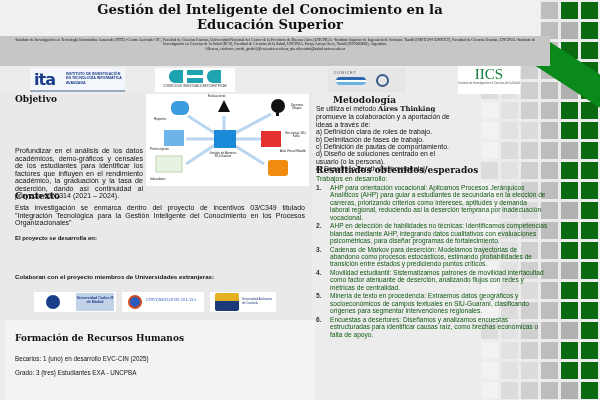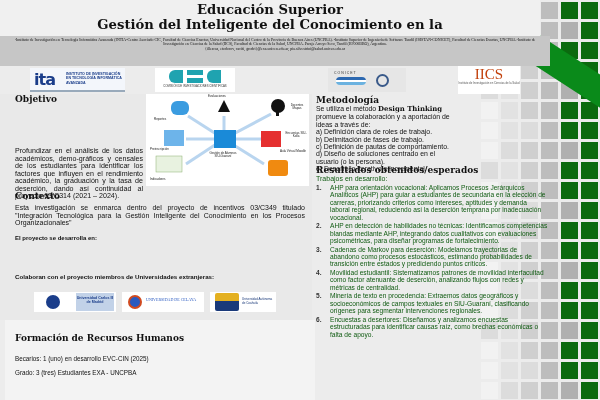--- a/index.html
+++ b/index.html
@@ -56,21 +56,21 @@
   .logo-ita .txt { position: absolute; left: 36px; top: 4px; font-size: 3.6px; line-height: 4.3px; color: #1a3d8a; font-weight: bold; }
   .logo-cic { left: 155px; top: 68px; width: 80px; height: 24px; background: #fff; }
   .logo-cic .bars { position: absolute; left: 14px; top: 2px; width: 52px; height: 13px; }
   .logo-cic .bars i { position: absolute; background: #1fa3b0; display:block; }
   .logo-cic .txt { position: absolute; left: 0; width: 80px; top: 16px; font-size: 2.8px; text-align: center; color: #333; }
   .logo-conicet { left: 328px; top: 68px; width: 78px; height: 24px; background: #e6e6e6; }
   .logo-conicet .txt { position: absolute; left: 6px; top: 3px; font-size: 3.5px; color: #333; letter-spacing: 1px; }
   .logo-conicet .wave { position: absolute; left: 8px; top: 9px; width: 30px; height: 8px; border-radius: 4px; background: linear-gradient(180deg, #2c68b0 0 40%, #fff 40% 60%, #6bb2e0 60%); }
   .logo-conicet .seal { position: absolute; left: 48px; top: 6px; width: 13px; height: 13px; border-radius: 50%; border: 2px solid #3a5a8a; }
   .logo-iics { left: 458px; top: 66px; width: 62px; height: 28px; background: #fff; text-align: center; }
-  .logo-iics .big { font-family: "Liberation Serif", serif; font-size: 15px; color: #c2410c; line-height: 16px; }
+  .logo-iics .big { font-family: "Liberation Serif", serif; font-size: 15px; color: #15803d; line-height: 16px; }
   .logo-iics .small { font-size: 2.8px; color: #555; line-height: 3.2px; }
 
   
   .left-col { position: absolute; left: 0; top: 94px; width: 312px; height: 306px; z-index: 2; }
   h2.sec {
     font-family: "DejaVu Serif", "Liberation Serif", serif; font-weight: bold;
     font-size: 9px; line-height: 11px; color: #111;
   }
   .obj-title { position: absolute; left: 15px; top: 0px; }
   .obj-text {
@@ -103,21 +103,21 @@
   .uni-coah { left: 176px; width: 66px; }
   .uni-coah .emb { position: absolute; left: 5px; top: 1px; width: 24px; height: 18px; background: linear-gradient(180deg, #e4b020 0 45%, #1a3a7a 45%); border-radius: 2px; }
   .uni-coah .txt { position: absolute; left: 32px; top: 6px; font-size: 3px; line-height: 3.6px; color: #1a3a7a; }
   .rrhh-panel { position: absolute; left: 5px; top: 226px; width: 310px; height: 80px; background: #f3f3f3; }
   .rrhh-title { position: absolute; left: 10px; top: 13px; font-size: 8.5px; }
   .rrhh-line { position: absolute; left: 10px; font-size: 6.3px; color: #111; }
   .bg-top { position: absolute; left: 0; top: 94px; width: 312px; height: 226px; background: #e9e9e9; z-index: 1; }
 
   
   .right-col { position: absolute; left: 316px; top: 94px; width: 230px; height: 306px; z-index: 2; }
-  .met-title { position: absolute; left: 0; top: 1px; }
+  .met-title { position: absolute; left: 17px; top: 1px; }
   .met-line { font-size: 6.9px; line-height: 7.4px; color: #111; white-space: nowrap; }
   .met-block { position: absolute; left: 0; top: 11px; width: 230px; }
   .met-intro b { font-family: "DejaVu Serif", "Liberation Serif", serif; font-weight: bold; }
   .res-title { position: absolute; left: 0; top: 71px; font-size: 9.4px; color: #0e5a10; }
   .res-sub { position: absolute; left: 0; top: 81px; font-size: 7px; color: #0e5a10; }
   .res-list { position: absolute; left: 0; top: 90px; width: 232px; list-style: none; }
   .res-list li { position: relative; padding-left: 14px; font-size: 6.6px; line-height: 7.4px; color: #0e5a10; margin-bottom: 1.2px; text-align: left; }
   .res-list li .num { position: absolute; left: 0; top: 0; color: #333; font-weight: bold; }
 </style>
 </head>
@@ -242,22 +242,22 @@
     <span style="background: rgb(220, 220, 220);"></span>
     <span style="background: rgb(207, 207, 207);"></span>
     <span style="background: rgb(189, 189, 189);"></span>
     <span style="background: rgb(176, 176, 176);"></span>
     <span style="background: rgb(11, 106, 15);"></span>
   </div>
 <div class="green-band"></div>
 
 <div class="title-area">
   <div class="title">
+    <div>Gestión del Inteligente del Conocimiento en la</div>
     <div>Educación Superior</div>
-    <div>Gestión del Inteligente del Conocimiento en la</div>
   </div>
 </div>
 <div class="authors-area">
   <div class="affil">¹Instituto de Investigación en Tecnología Informática Avanzada (INTIA-Centro Asociado CIC, Facultad de Ciencias Exactas, Universidad Nacional del Centro de la Provincia de Buenos Aires (UNCPBA). ²Instituto Superior de Ingeniería de Software Tandil (ISISTAN-CONICET), Facultad de Ciencias Exactas, UNCPBA.³Instituto de Investigación en Ciencias de la Salud (IICS), Facultad de Ciencias de la Salud, UNCPBA. Paraje Arroyo Seco, Tandil (B7000BBO), Argentina.</div>
   <div class="affil">{illescas, etodorov, caciti, grodri}@exa.unicen.edu.ar, pia.silvestrini@salud.unicen.edu.ar</div>
 </div>
 
 <div class="logo logo-ita">
   <div class="mark">ita</div>
   <div class="txt">INSTITUTO DE INVESTIGACIÓN EN TECNOLOGÍA INFORMÁTICA AVANZADA</div>
@@ -342,21 +342,21 @@
   <div class="rrhh-panel">
     <h2 class="sec rrhh-title">Formación de Recursos Humanos</h2>
     <div class="rrhh-line" style="top:35px;">Becarios: 1 (uno) en desarrollo EVC-CIN (2025)</div>
     <div class="rrhh-line" style="top:49px;">Grado: 3 (tres) Estudiantes EXA - UNCPBA</div>
   </div>
 </div>
 
 <div class="right-col">
   <h2 class="sec met-title">Metodología</h2>
   <div class="met-block">
-    <div class="met-line met-intro"><span>Se utiliza el método </span><b>Design Thinking</b></div>
+    <div class="met-line met-intro"><span>Se utiliza el método </span><b>Aires Thinking</b></div>
     <div class="met-line">promueve la colaboración y a aportación de</div>
     <div class="met-line">ideas a través de:</div>
     <div class="met-line">a) Definición clara de roles de trabajo.</div>
     <div class="met-line">b) Delimitación de fases de trabajo.</div>
     <div class="met-line">c) Definición de pautas de comportamiento.</div>
     <div class="met-line">d) Diseño de soluciones centrado en el</div>
     <div class="met-line">usuario (o la persona).</div>
     <div class="met-line">e) Desarrollo iterativo e incremental.</div>
   </div>
 

